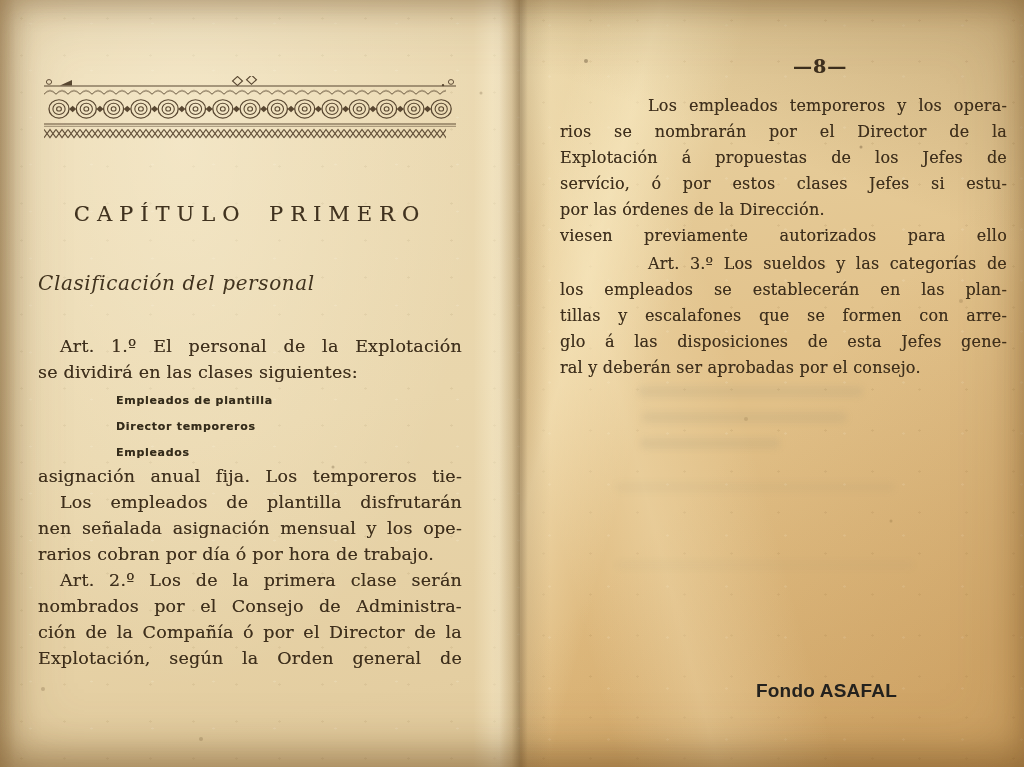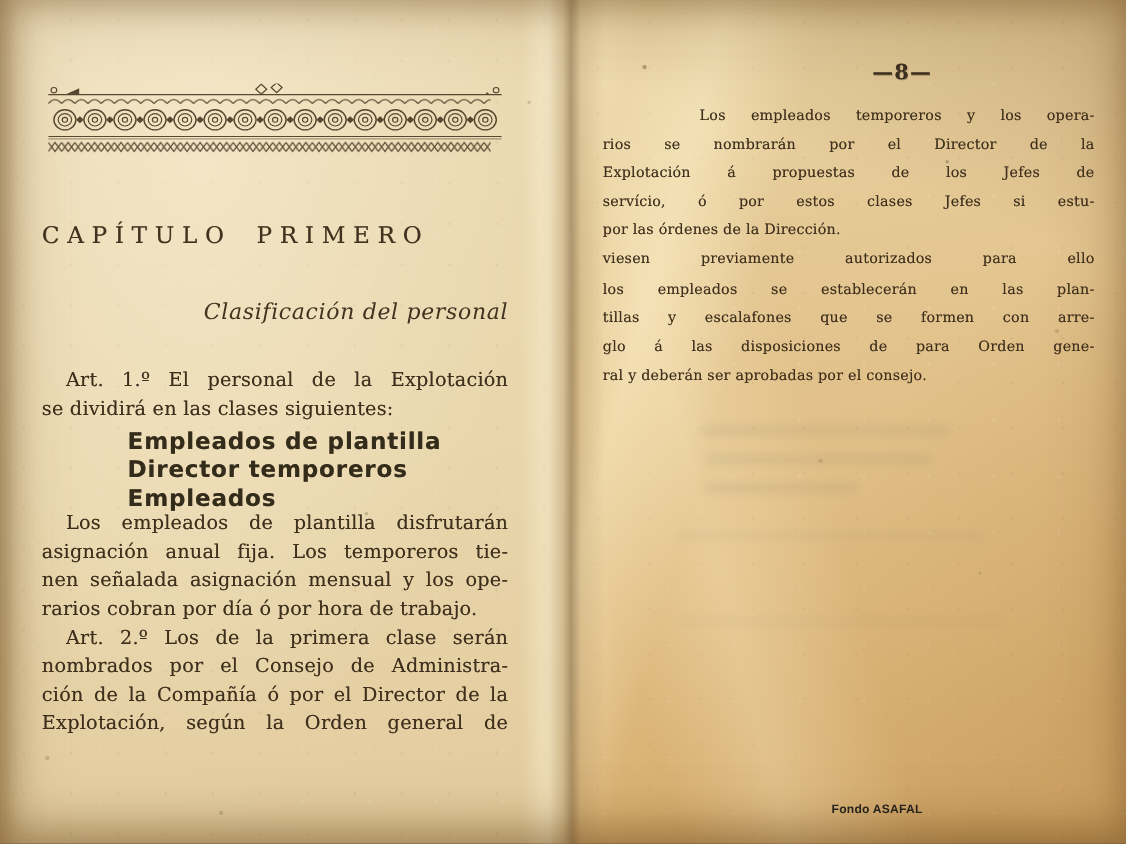--- a/index.html
+++ b/index.html
@@ -43,51 +43,51 @@
                 inset 16px 0 26px rgba(100,65,25,0.18),
                 inset 0 12px 22px rgba(100,65,25,0.12);
   }
   .content-l { position:absolute; left:38px; top:0; width:424px; height:100%; z-index:2; }
   .content-r { position:absolute; left:28px; top:0; width:447px; height:100%; z-index:2; }
 
   .ornament { position:absolute; left:0; top:76px; width:424px; height:64px; opacity:0.92; }
 
   .chapter {
     position:absolute; top:202px; left:0; width:100%; margin:0;
-    font-size:21px; font-weight:normal; text-align:left;
+    font-size:21px; font-weight:normal; text-align:center;
     letter-spacing:7px; word-spacing:9px; color:#40321f;
     text-shadow:0.3px 0.3px 0 rgba(64,50,31,0.45);
   }
   .section {
     position:absolute; top:271px; left:0; width:100%; margin:0;
-    font-style:italic; font-weight:normal; font-size:20px; text-align:right;
+    font-style:italic; font-weight:normal; font-size:20px; text-align:left;
     letter-spacing:0.6px; color:#41331f;
   }
   .para { position:absolute; left:0; width:100%; font-size:17.5px; line-height:26px;
     color:#3e2f1c; text-shadow:0 0 0.5px rgba(62,47,29,0.55); letter-spacing:0.2px; }
-  .para-r { font-size:13px; }
+  .para-r { font-size:16px;margin-left:12px; }
   .line { text-align:justify; text-align-last:justify; }
   .line.last { text-align-last:left; }
   .indent-l .line.first { text-indent:22px; }
   .indent-r .line.first { text-indent:88px; }
   .plain .line { text-align:left; text-align-last:left; }
   .bold-list {
     left:78px; width:330px;
     font-family:"DejaVu Sans", sans-serif; font-weight:bold;
-    font-size:21px; letter-spacing:0.7px; color:#342c1b;
+    font-size:11px; letter-spacing:0.7px; color:#342c1b;
   }
   .pagenum {
     position:absolute; top:55px; left:245px;
     font-size:19px; letter-spacing:1px; color:#3d2f1e; font-weight:bold;
     text-shadow:0.3px 0.3px 0 rgba(62,47,29,0.4);
   }
   .watermark {
-    position:absolute; left:236px; top:730px; z-index:3;
+    position:absolute; left:236px; top:680px; z-index:3;
     font-family:"Liberation Sans", sans-serif; font-weight:bold;
-    font-size:11px; color:#24221e; letter-spacing:0.2px;
+    font-size:19px; color:#24221e; letter-spacing:0.2px;
   }
   .ghost { position:absolute; background:rgba(128,132,106,0.10);
     filter:blur(3px); border-radius:5px; z-index:1; }
   .g1 { left:118px; top:386px; width:225px; height:11px; }
   .g2 { left:122px; top:412px; width:205px; height:11px; }
   .g3 { left:120px; top:438px; width:140px; height:11px; }
   .g4 { left:95px;  top:482px; width:280px; height:10px; opacity:0.55; }
   .g5 { left:95px;  top:560px; width:300px; height:10px; opacity:0.4; }
   .specks { position:absolute; left:0; top:0; width:2px; height:2px; z-index:5;
     background:transparent; border-radius:50%;
@@ -178,22 +178,22 @@
           <div class="line last">se dividirá en las clases siguientes:</div>
         </div>
 
       <div class="para plain bold-list" style="top:388px">
           <div class="line">Empleados de plantilla</div>
           <div class="line">Director temporeros</div>
           <div class="line last">Empleados</div>
         </div>
 
       <div class="para indent-l" style="top:463px">
+          <div class="line">asignación anual fija. Los temporeros tie-</div>
           <div class="line first">Los empleados de plantilla disfrutarán</div>
-          <div class="line">asignación anual fija. Los temporeros tie-</div>
           <div class="line">nen señalada asignación mensual y los ope-</div>
           <div class="line last">rarios cobran por día ó por hora de trabajo.</div>
         </div>
 
       <div class="para indent-l" style="top:567px">
           <div class="line first">Art. 2.º  Los de la primera clase serán</div>
           <div class="line">nombrados por el Consejo de Administra-</div>
           <div class="line">ción de la Compañía ó por el Director de la</div>
           <div class="line">Explotación, según la Orden general de</div>
         </div>
@@ -213,23 +213,24 @@
       <div class="para para-r indent-r" style="top:93px">
           <div class="line first">Los empleados temporeros y los opera-</div>
           <div class="line">rios se nombrarán por el Director de la</div>
           <div class="line">Explotación á propuestas de los Jefes de</div>
           <div class="line">servício, ó por estos clases Jefes si estu-</div>
           <div class="line last">por las órdenes de la Dirección.</div>
           <div class="line">viesen previamente autorizados para ello</div>
         </div>
 
       <div class="para para-r indent-r" style="top:251px">
+          <div class="line first">Art. 3.º  Los sueldos y las categorías de</div>
           <div class="line">los empleados se establecerán en las plan-</div>
           <div class="line">tillas y escalafones que se formen con arre-</div>
-          <div class="line">glo á las disposiciones de para Orden gene-</div>
+          <div class="line">glo á las disposiciones de esta Jefes gene-</div>
           <div class="line last">ral y deberán ser aprobadas por el consejo.</div>
         </div>
     </div>
 
     <div class="watermark">Fondo ASAFAL</div>
   </div>
 
   <div class="spine"></div>
   <div class="specks"></div>
   <div class="vignette"></div>

